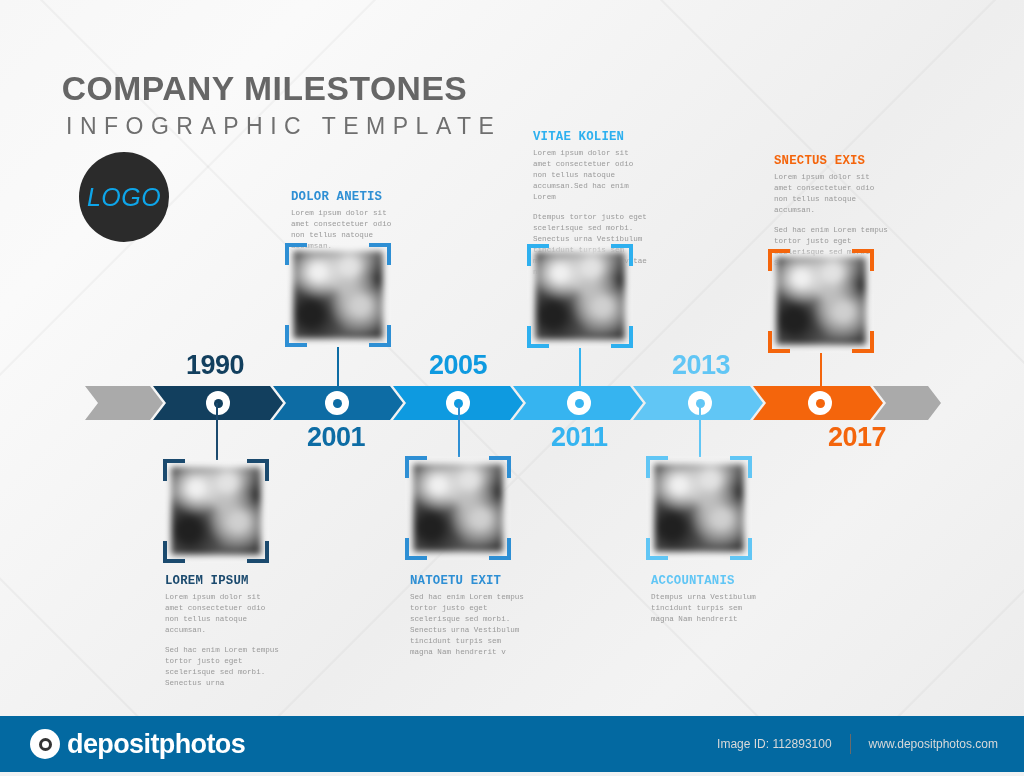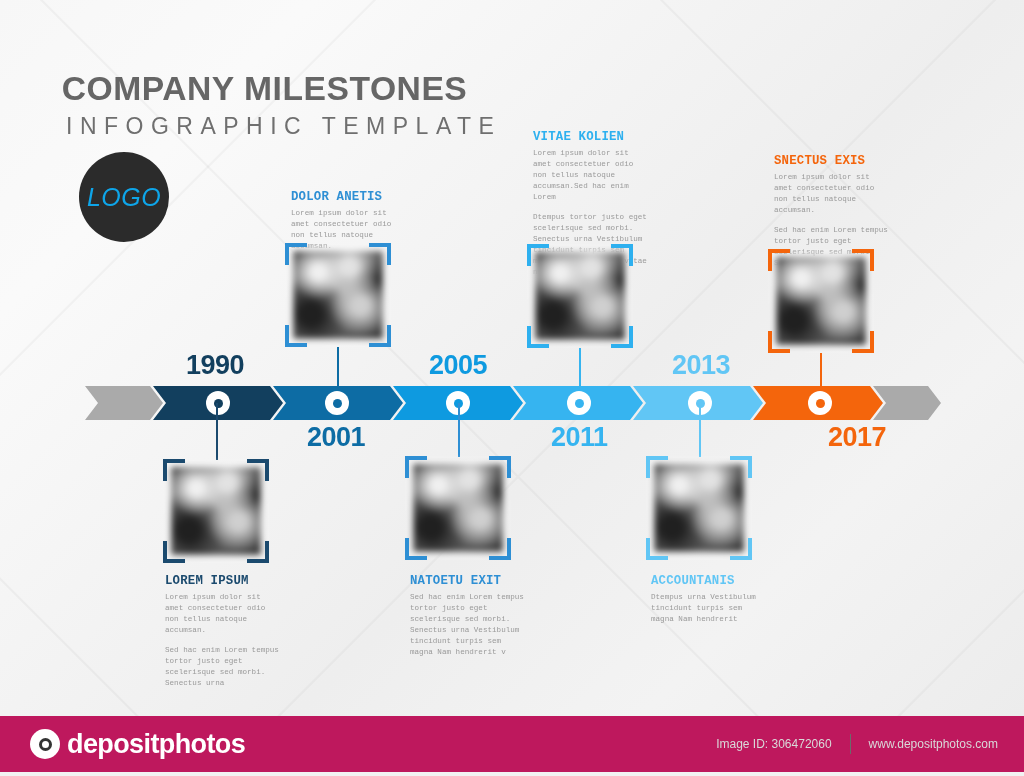--- a/index.html
+++ b/index.html
@@ -106,21 +106,21 @@
     transform:scaleX(.95); transform-origin:left center;
   }
   .blk p {
     font-size:7.6px; line-height:1.45; color:#9a9a9a; margin:0;
   }
   .blk p + p { margin-top:9px; }
 
   
   #footer {
     position:absolute; left:0; top:716px; width:1024px; height:56px;
-    background:#be185d; display:flex; align-items:center;
+    background:#0369a1; display:flex; align-items:center;
   }
   #dp-logo { display:flex; align-items:center; margin-left:30px; }
   #dp-mark {
     width:30px; height:30px; border-radius:50%; background:#ffffff;
     display:flex; align-items:center; justify-content:center; margin-right:7px;
   }
   #dp-mark b {
     width:13px; height:13px; border-radius:50%;
     border:3px solid #333333; display:block;
   }
@@ -274,17 +274,17 @@
 </div>
 
 <div id="footer">
   <div id="dp-logo">
     <div id="dp-mark">
         <b></b>
       </div>
     <div id="dp-name">depositphotos</div>
   </div>
   <div id="footer-right">
-    <span>Image ID: 306472060</span>
+    <span>Image ID: 112893100</span>
     <span id="footer-sep"></span>
     <span>www.depositphotos.com</span>
   </div>
 </div>
 
 </body></html>

